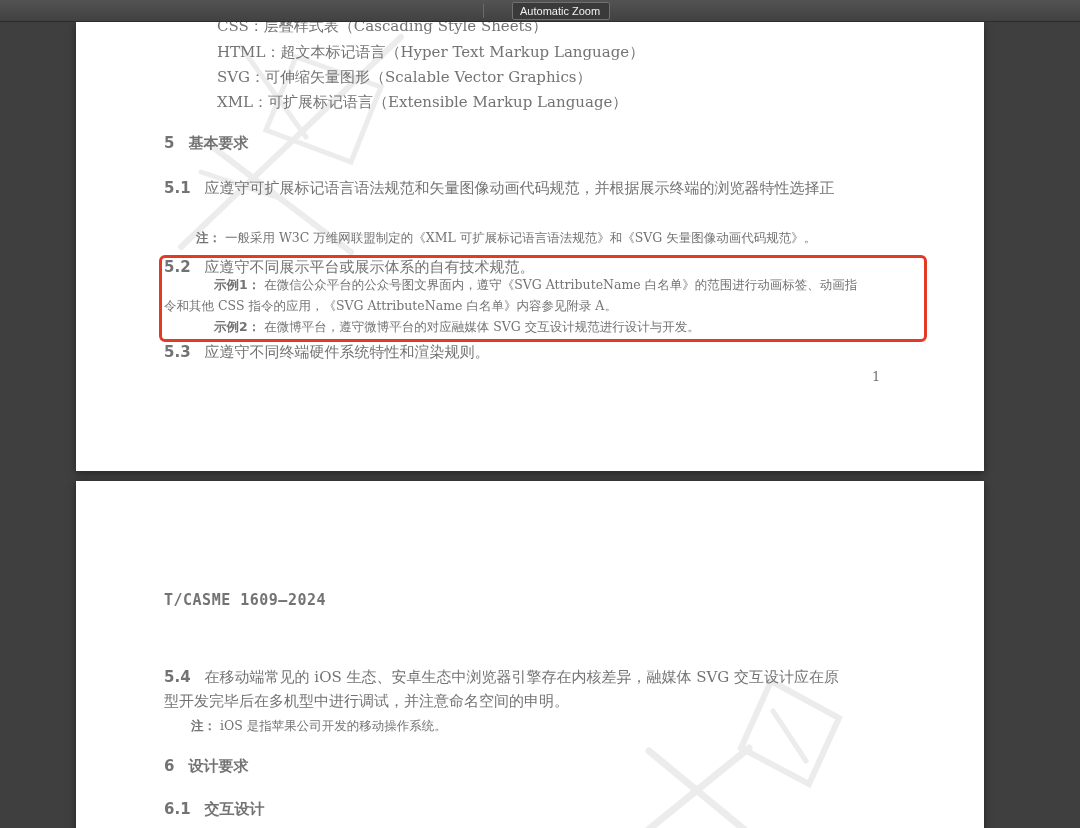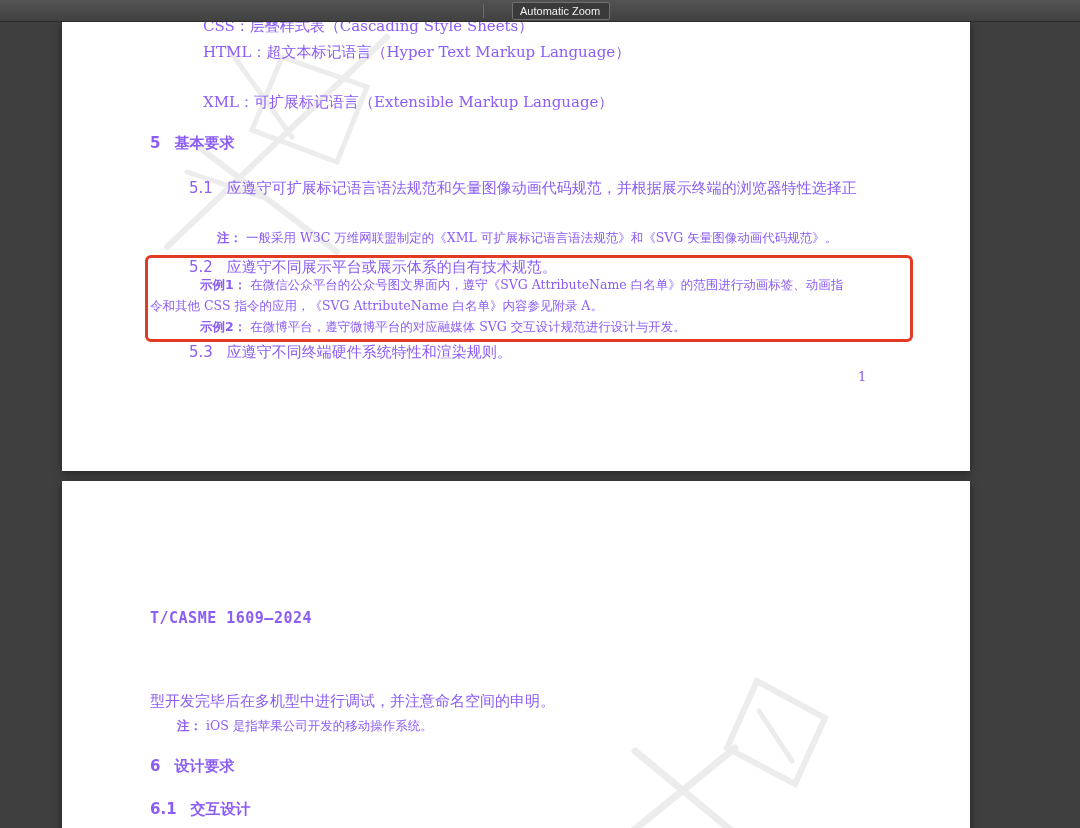--- a/index.html
+++ b/index.html
@@ -24,37 +24,37 @@
   .zoom-select {
     position:absolute; left:512px; top:2px; width:98px; height:18px;
     background:#3a3a3a; border:1px solid #707070; border-radius:2px;
     color:#f1f1f1; font-family:"Liberation Sans","DejaVu Sans",sans-serif;
     font-size:11px; line-height:16px; padding-left:7px;
     white-space:nowrap; overflow:hidden; cursor:pointer;
   }
 
   
   .page {
-    position:absolute; left:62px; width:908px; background:#ffffff;
+    position:absolute; left:76px; width:908px; background:#ffffff;
     box-shadow:0 2px 8px rgba(0,0,0,.45);
-    color:#8b5cf6; z-index:1;
+    color:#737373; z-index:1;
   }
   .page1 { top:22px; height:449px; }
   .page2 { top:481px; height:360px; }
 
   .line { position:absolute; white-space:nowrap; }
   .body-txt { font-size:15px; }
   .small-txt { font-size:12.5px; }
   .hd {
     font-family:"DejaVu Sans","Liberation Sans",sans-serif;
     font-weight:bold; font-size:15px;
   }
   .num {
     font-family:"DejaVu Sans","Liberation Sans",sans-serif;
-    font-weight:normal; margin-right:14px;margin-left:39px;
+    font-weight:bold; margin-right:14px;
   }
   .lbl {
     font-family:"DejaVu Sans","Liberation Sans",sans-serif;
     font-weight:bold; margin-right:4px;
   }
   .hd .gap { display:inline-block; width:14px; }
   .doc-code {
     font-family:"DejaVu Sans Mono","Liberation Mono",monospace;
     font-weight:bold; font-size:15px; letter-spacing:.5px;
   }
@@ -84,31 +84,32 @@
   <svg class="wm" style="left:70px; top:-10px;" width="280" height="250" viewBox="0 0 280 250">
     <path d="M35 235 L255 25" stroke-width="6"></path>
     <path d="M60 130 L205 240" stroke-width="6"></path>
     <path d="M95 35 L160 125" stroke-width="5"></path>
     <path d="M150 45 L235 75 L205 150 L120 118 Z" stroke-width="5"></path>
     <path d="M55 160 L130 185" stroke-width="5"></path>
   </svg>
 
   <div class="line body-txt" style="left:141px; top:-5px;">CSS：层叠样式表（Cascading Style Sheets）</div>
   <div class="line body-txt" style="left:141px; top:21px;">HTML：超文本标记语言（Hyper Text Markup Language）</div>
+  <div class="line body-txt" style="left:141px; top:46px;">SVG：可伸缩矢量图形（Scalable Vector Graphics）</div>
   <div class="line body-txt" style="left:141px; top:71px;">XML：可扩展标记语言（Extensible Markup Language）</div>
 
   <div class="line hd" style="left:88px; top:112px;">
     <span>5</span><span class="gap"></span><span>基本要求</span>
   </div>
 
   <div class="line body-txt" style="left:88px; top:157px;">
     <span class="num">5.1</span><span>应遵守可扩展标记语言语法规范和矢量图像动画代码规范，并根据展示终端的浏览器特性选择正</span>
   </div>
 
-  <div class="line small-txt" style="left:120px; top:208px;margin-left:35px;">
+  <div class="line small-txt" style="left:120px; top:208px;">
     <span class="lbl">注：</span><span>一般采用 W3C 万维网联盟制定的《XML 可扩展标记语言语法规范》和《SVG 矢量图像动画代码规范》。</span>
   </div>
 
   <div class="red-box"></div>
 
   <div class="line body-txt" style="left:88px; top:236px;">
     <span class="num">5.2</span><span>应遵守不同展示平台或展示体系的自有技术规范。</span>
   </div>
 
   <div class="line small-txt" style="left:138px; top:255px;">
@@ -129,22 +130,25 @@
 
 <div class="page page2">
 
   <svg class="wm" style="left:545px; top:185px;" width="235" height="170" viewBox="0 0 235 170">
     <path d="M28 85 L125 165" stroke-width="7"></path>
     <path d="M128 82 L22 168" stroke-width="7"></path>
     <path d="M150 15 L218 52 L188 118 L120 82 Z" stroke-width="6"></path>
     <path d="M152 45 L185 95" stroke-width="5"></path>
   </svg>
 
-  <div class="line doc-code" style="left:88px; top:110px;margin-top:18px;">T/CASME 1609—2024</div>
+  <div class="line doc-code" style="left:88px; top:110px;">T/CASME 1609—2024</div>
 
+  <div class="line body-txt" style="left:88px; top:187px;">
+    <span class="num">5.4</span><span>在移动端常见的 iOS 生态、安卓生态中浏览器引擎存在内核差异，融媒体 SVG 交互设计应在原</span>
+  </div>
   <div class="line body-txt" style="left:88px; top:211px;">型开发完毕后在多机型中进行调试，并注意命名空间的申明。</div>
 
   <div class="line small-txt" style="left:115px; top:237px;">
     <span class="lbl">注：</span><span>iOS 是指苹果公司开发的移动操作系统。</span>
   </div>
 
   <div class="line hd" style="left:88px; top:276px;">
     <span>6</span><span class="gap"></span><span>设计要求</span>
   </div>
 

